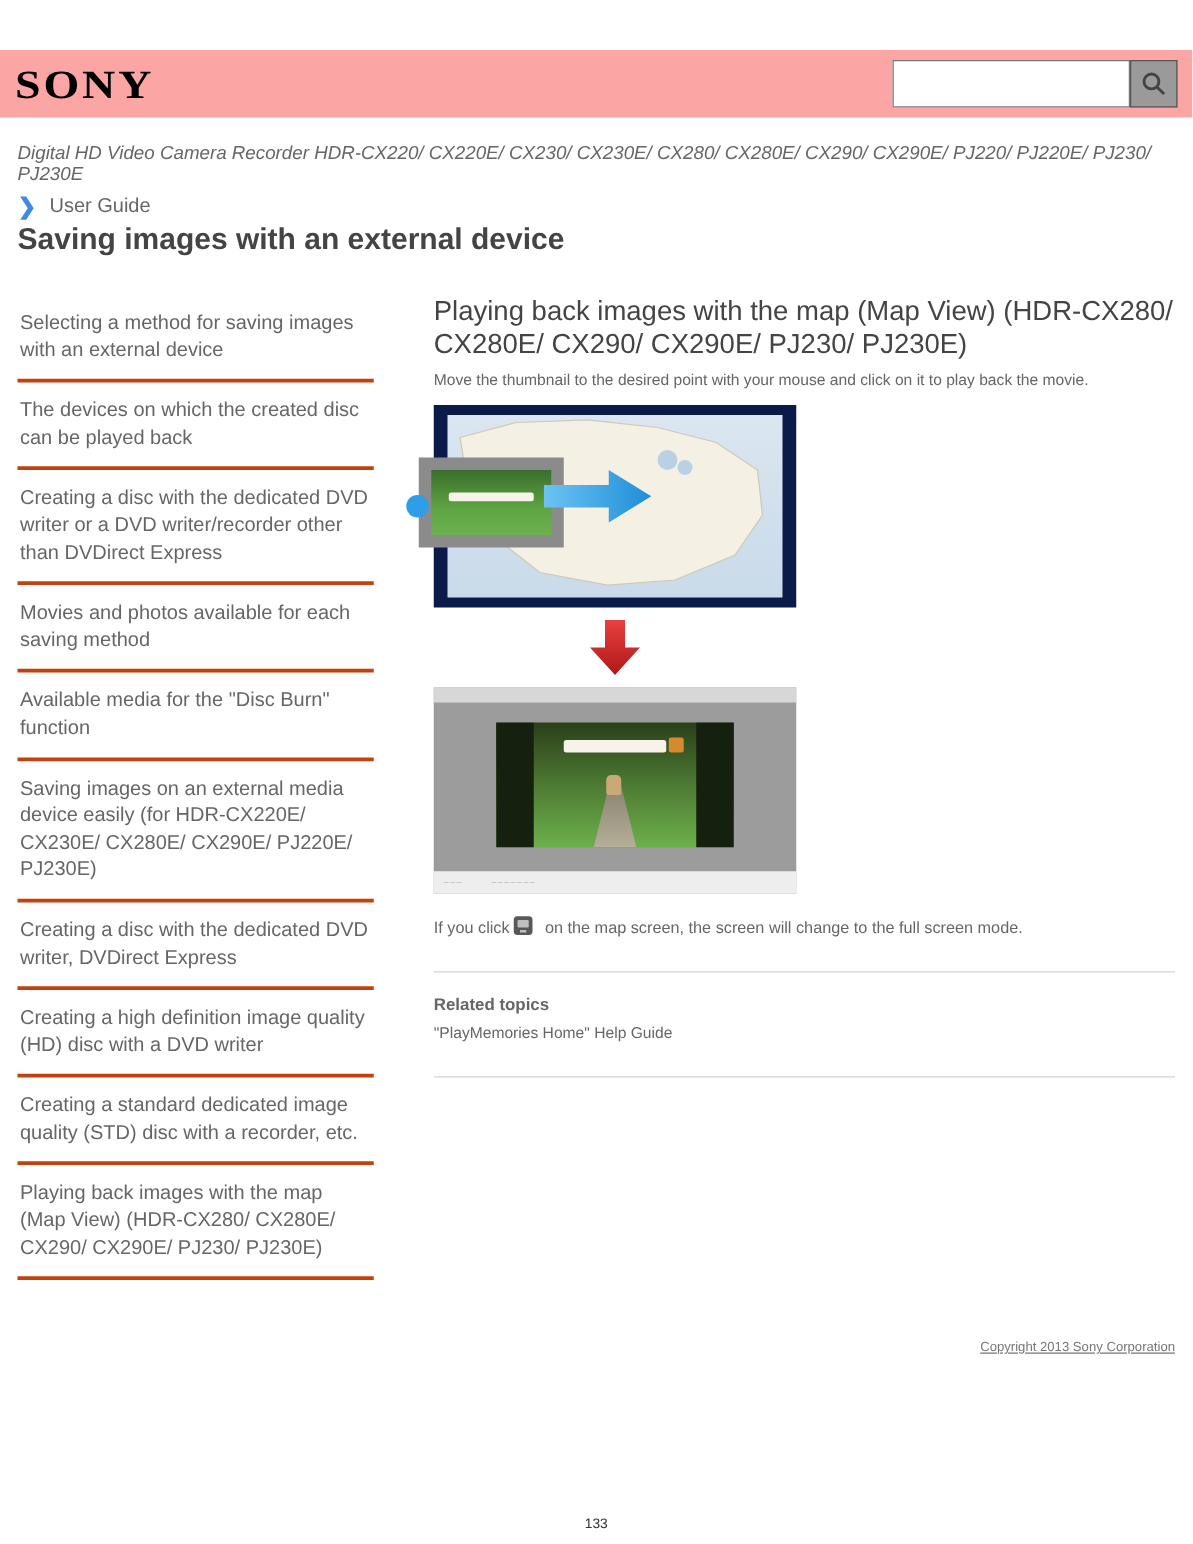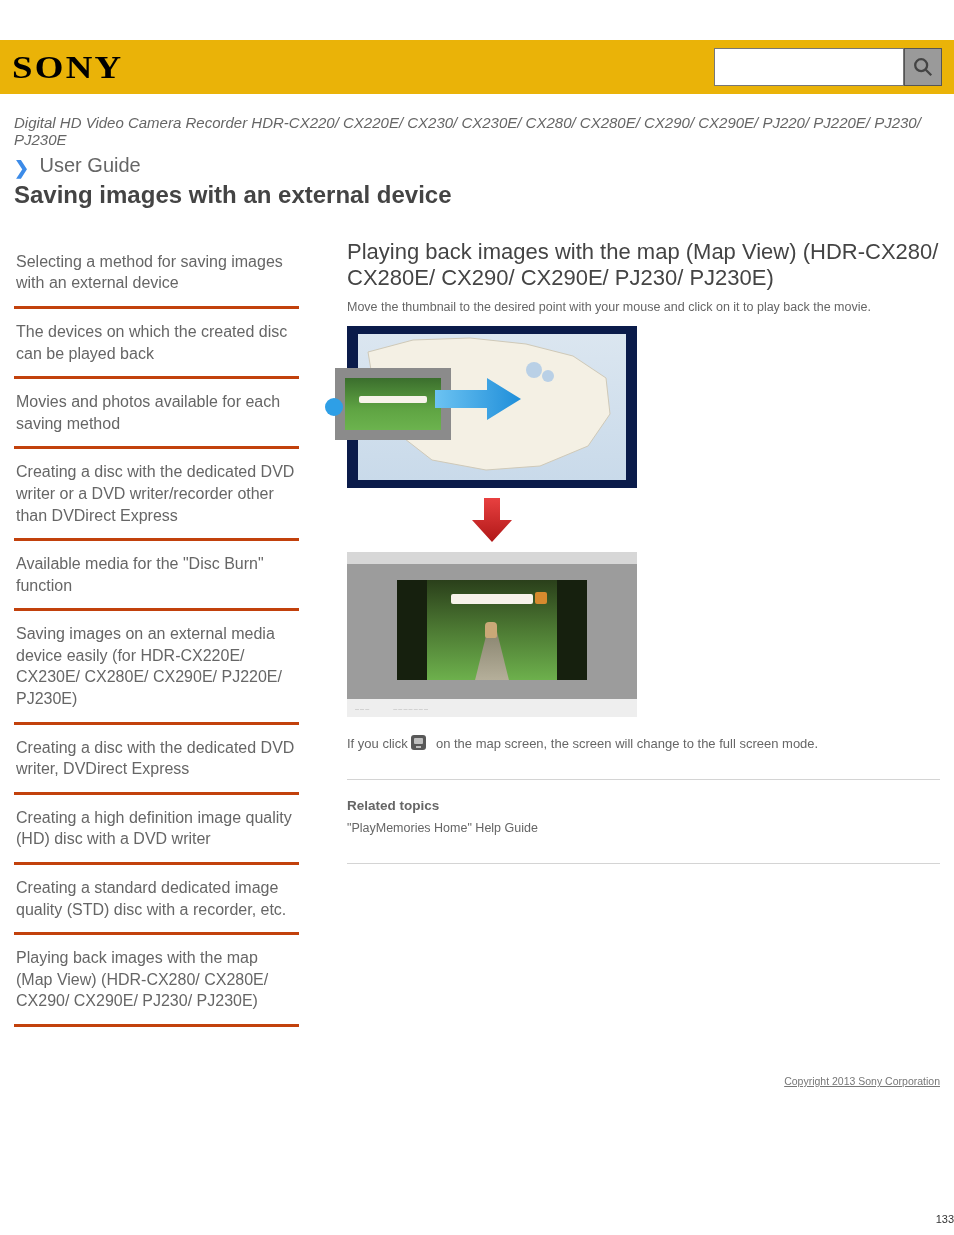--- a/index.html
+++ b/index.html
@@ -1,29 +1,29 @@
 <!DOCTYPE html>
 <html><head>
 <meta charset="utf-8">
 <style>
   * { box-sizing: border-box; }
   html, body { margin: 0; padding: 0; font-family: Arial, Helvetica, sans-serif; background: #fff; }
   .page { width: 954px; margin: 0 auto; position: relative; min-height: 1235px; }
 
   
-  .header { background: #eab308; height: 54px; display: flex; align-items: center; justify-content: space-between; padding: 0 12px; margin-top: 40px; }
+  .header { background: #fca5a5; height: 54px; display: flex; align-items: center; justify-content: space-between; padding: 0 12px; margin-top: 40px; }
   .logo { font-family: "Times New Roman", serif; font-weight: 900; font-size: 32px; letter-spacing: 2px; color: #000; transform: scaleX(1.15); transform-origin: left; }
   .search-wrap { display: flex; align-items: center; }
   .search-box { width: 190px; height: 38px; border: 1px solid #777; background: #fff; }
   .search-btn { width: 38px; height: 38px; border: 1px solid #555; background: #9a9a9a; display: flex; align-items: center; justify-content: center; cursor: pointer; }
   .search-btn svg { width: 22px; height: 22px; fill: none; stroke: #444; stroke-width: 2.5; }
 
   .product-title { font-size: 15px; color: #666; margin: 20px 14px 6px; font-style: italic; }
 
-  .section-title { font-size: 20px; color: #666; margin: 12px 14px 4px; }
+  .section-title { font-size: 16px; color: #666; margin: 12px 14px 4px; }
   .chev { display: inline-block; color: #3c8be8; font-weight: bold; font-size: 18px; margin-right: 6px; vertical-align: middle; }
   .heading-main { font-size: 24px; color: #444; margin: 2px 14px 30px; font-weight: 700; }
 
   
   .content { display: flex; padding: 0 14px; }
   .sidebar { width: 285px; flex-shrink: 0; }
   .sidebar-item { font-size: 16px; color: #666; padding: 12px 2px; border-bottom: 3px solid #c2410c; cursor: pointer; line-height: 1.35; }
 
   
   .main { flex: 1; padding-left: 48px; padding-top: 0; }
@@ -62,21 +62,21 @@
   .t-icon { display: inline-block; width: 15px; height: 15px; background: #585858; border-radius: 3px; vertical-align: -2px; margin-right: 6px; position: relative; }
   .t-icon::before { content: ""; position: absolute; left: 3px; top: 3px; width: 9px; height: 6px; background: #bfbfbf; border-radius: 1px; }
   .t-icon::after { content: ""; position: absolute; left: 5px; bottom: 2px; width: 5px; height: 2px; background: #bfbfbf; }
 
   .sep { border: none; border-top: 1px solid #d4d4d4; margin: 28px 0 18px; }
   .rel-head { font-size: 13.5px; color: #666; font-weight: 600; margin-bottom: 8px; }
   .rel-link { font-size: 12.5px; color: #666; cursor: pointer; }
 
   .copy { font-size: 10.5px; color: #777; text-align: right; margin: 48px 14px 0; text-decoration: underline; }
 
-  .pagenum { position: absolute; bottom: 50px; left: 0; right: 0; text-align: right; font-size: 11px; color: #333; }
+  .pagenum { position: absolute; bottom: 50px; left: 0; right: 0; text-align: center; font-size: 11px; color: #333; }
 </style>
 </head>
 <body>
 
 <div class="page">
   <div class="header">
     <div class="logo">SONY</div>
     <div class="search-wrap">
       <input class="search-box" type="text" style="">
       <div class="search-btn">
@@ -93,22 +93,22 @@
   <div style="padding:0 14px">
     <span class="chev">❯</span>
     <span class="section-title" style="margin:0">User Guide</span>
   </div>
   <div class="heading-main">Saving images with an external device</div>
 
   <div class="content">
     <div class="sidebar">
       <div class="sidebar-item">Selecting a method for saving images with an external device</div>
       <div class="sidebar-item">The devices on which the created disc can be played back</div>
+      <div class="sidebar-item">Creating a disc with the dedicated DVD writer or a DVD writer/recorder other than DVDirect Express</div>
       <div class="sidebar-item">Movies and photos available for each saving method</div>
-      <div class="sidebar-item">Creating a disc with the dedicated DVD writer or a DVD writer/recorder other than DVDirect Express</div>
       <div class="sidebar-item">Available media for the "Disc Burn" function</div>
       <div class="sidebar-item">Saving images on an external media device easily (for HDR-CX220E/ CX230E/ CX280E/ CX290E/ PJ220E/ PJ230E)</div>
       <div class="sidebar-item">Creating a disc with the dedicated DVD writer, DVDirect Express</div>
       <div class="sidebar-item">Creating a high definition image quality (HD) disc with a DVD writer</div>
       <div class="sidebar-item">Creating a standard dedicated image quality (STD) disc with a recorder, etc.</div>
       <div class="sidebar-item">Playing back images with the map (Map View) (HDR-CX280/ CX280E/ CX290/ CX290E/ PJ230/ PJ230E)</div>
     </div>
 
     <div class="main">
       <div class="main-heading">Playing back images with the map (Map View) (HDR-CX280/ CX280E/ CX290/ CX290E/ PJ230/ PJ230E)</div>

